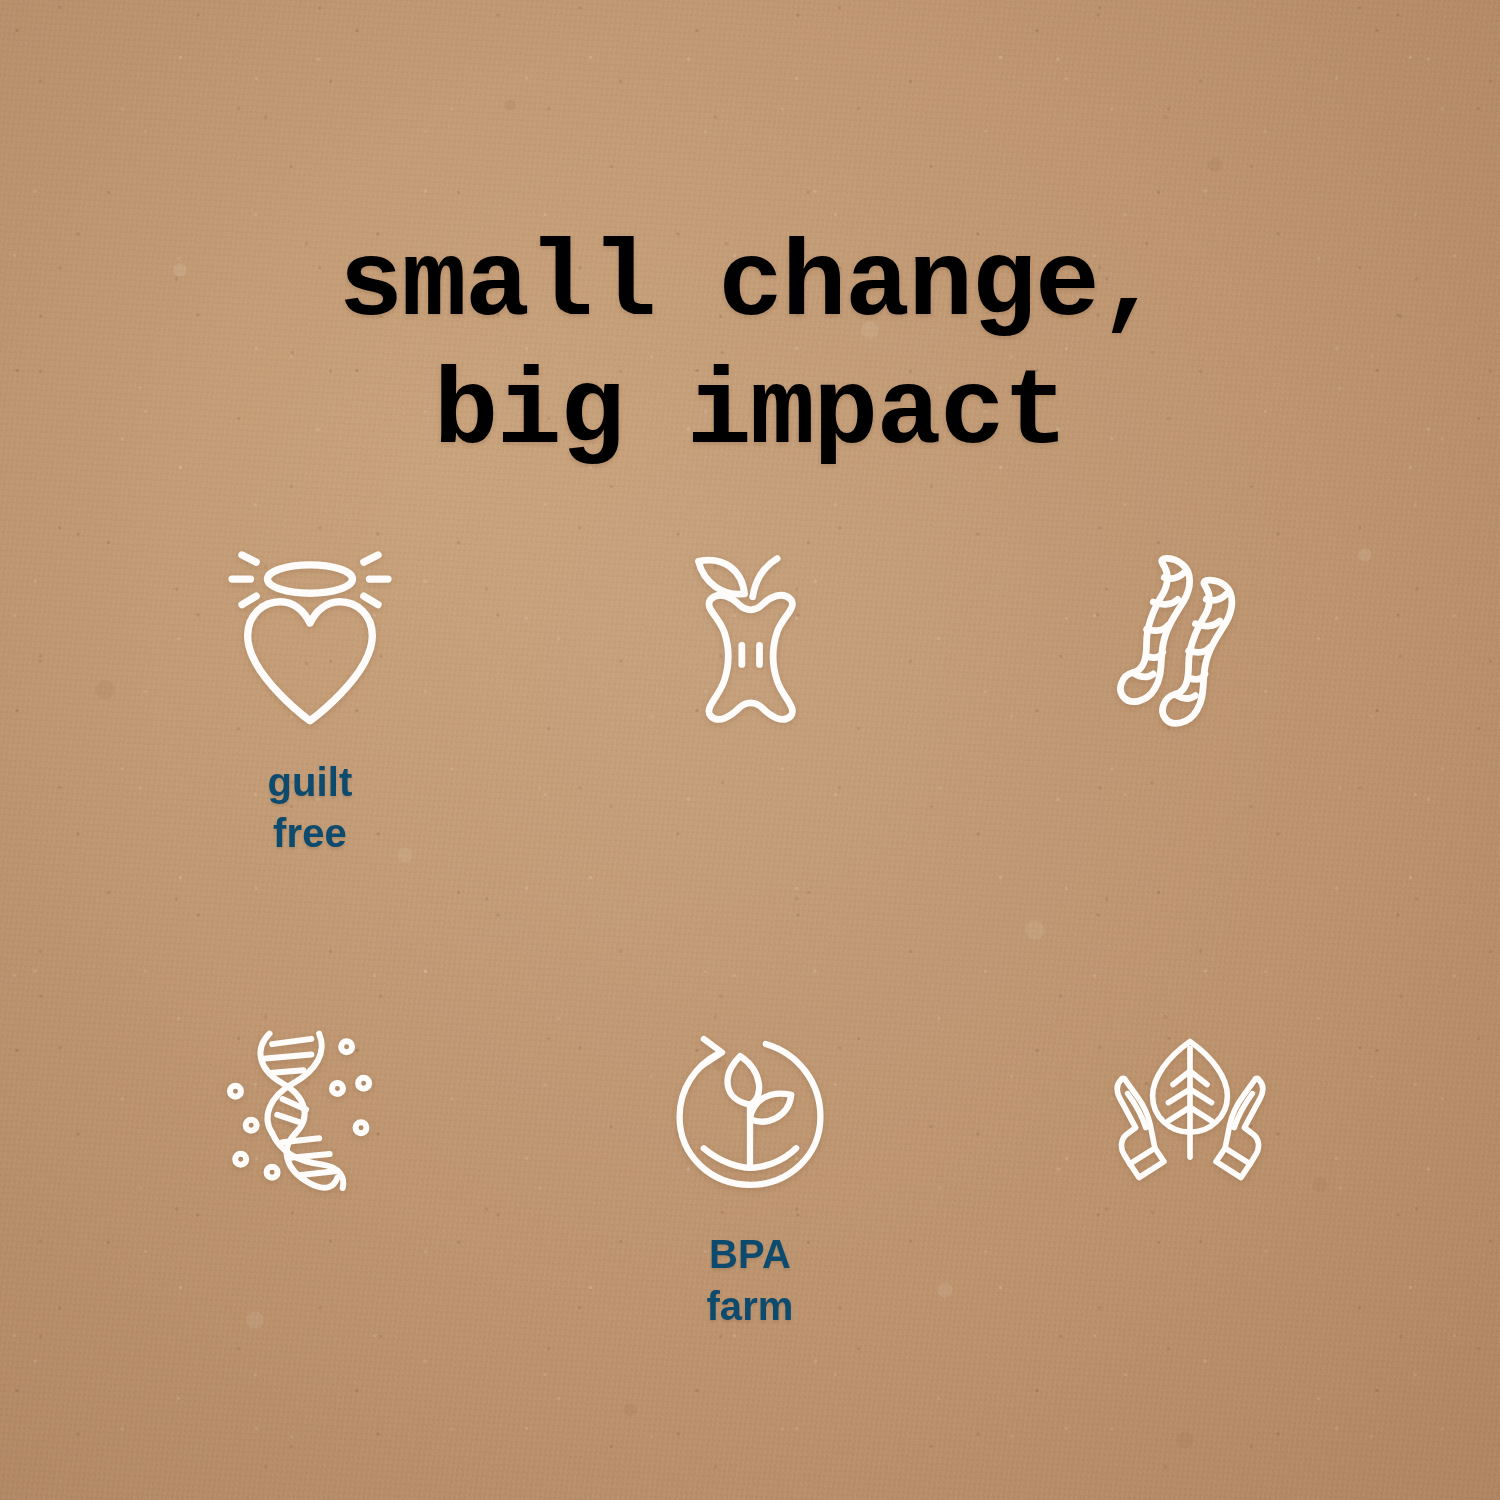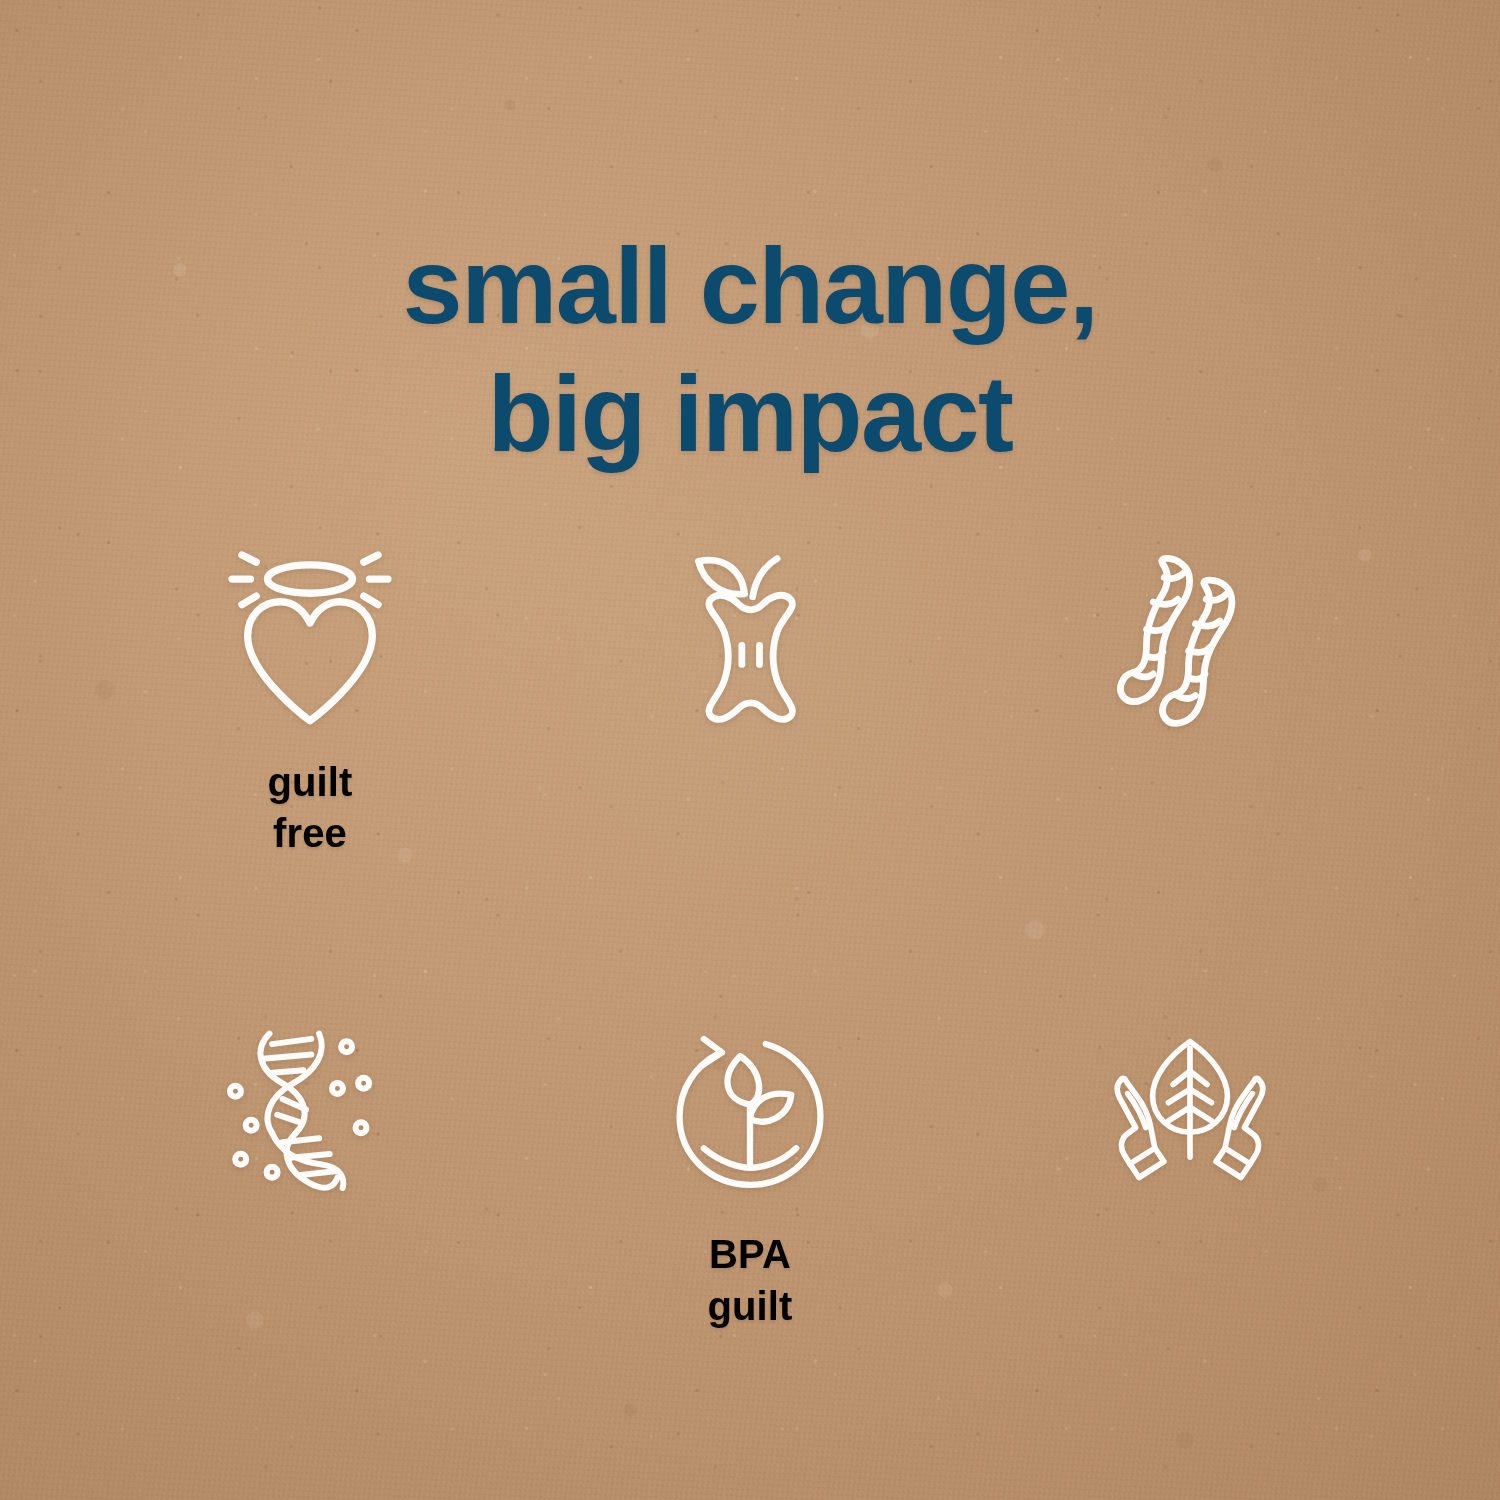--- a/index.html
+++ b/index.html
@@ -75,22 +75,22 @@
     background:radial-gradient(ellipse at 50% 45%, rgba(255,255,255,.05) 0%, rgba(0,0,0,0) 55%, rgba(90,58,30,.10) 100%);
   }
 
   
   #content{position:absolute;inset:0;}
 
   .headline{
     position:absolute;
     left:0;right:0;top:150px;
     text-align:center;
-    color:#0c4a6e;
-    font-family:Liberation Sans, sans-serif;
+    color:#000000;
+    font-family:Liberation Mono, monospace;
     font-weight:700;
     font-size:108px;
     line-height:1.18;
     letter-spacing:-1.5px;
     text-shadow:0 2px 4px rgba(105,70,40,.22);
     white-space:pre-line;
   }
 
   .grid{
     position:absolute;
@@ -106,21 +106,21 @@
   }
   .ico{
     width:170px;height:190px;
     display:flex;align-items:center;justify-content:center;
   }
   .ico svg{display:block;width:100%;height:100%;
     filter:drop-shadow(0 2px 3px rgba(105,70,40,.20));}
   .cap{
     margin-top:22px;
     text-align:center;
-    color:#000000;
+    color:#0c4a6e;
     font-family:"Liberation Sans", sans-serif;
     font-weight:700;
     font-size:40px;
     line-height:1.28;
     letter-spacing:.1px;
     white-space:pre-line;
     text-shadow:0 2px 3px rgba(105,70,40,.20);
   }
   
   .row2 .ico{height:195px;}
@@ -283,21 +283,21 @@
           <line x1="70" y1="118" x2="70" y2="66"></line>
 
           <path d="M70 66 C48 62 46 42 62 26 C80 38 82 60 70 66 Z"></path>
 
           <path d="M70 78 C84 84 102 76 104 58 C86 54 72 62 70 78 Z"></path>
 
           <path d="M32 102 C46 114 62 118 70 118 C80 118 96 114 108 102"></path>
         </svg>
       </div>
       <div class="cap">BPA
-guilt</div>
+farm</div>
     </div>
 
     <div class="cell row2">
       <div class="ico">
         <svg viewBox="0 0 150 140" fill="none" stroke="#fdfcfa" stroke-width="5" stroke-linecap="round" stroke-linejoin="round">
 
           <path d="M75 10
                    C95 24 108 42 108 58
                    C108 76 93 90 75 90
                    C57 90 42 76 42 58

